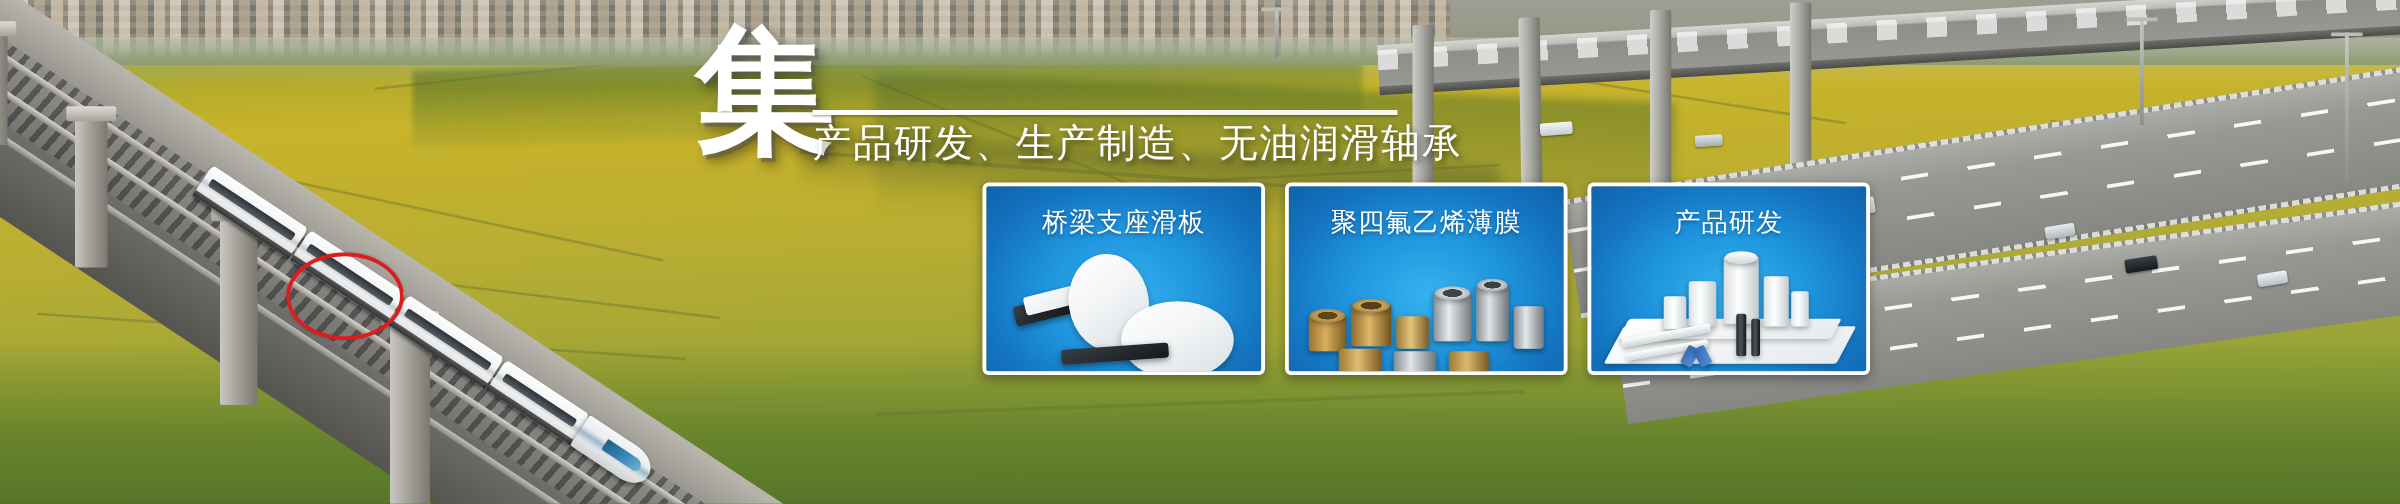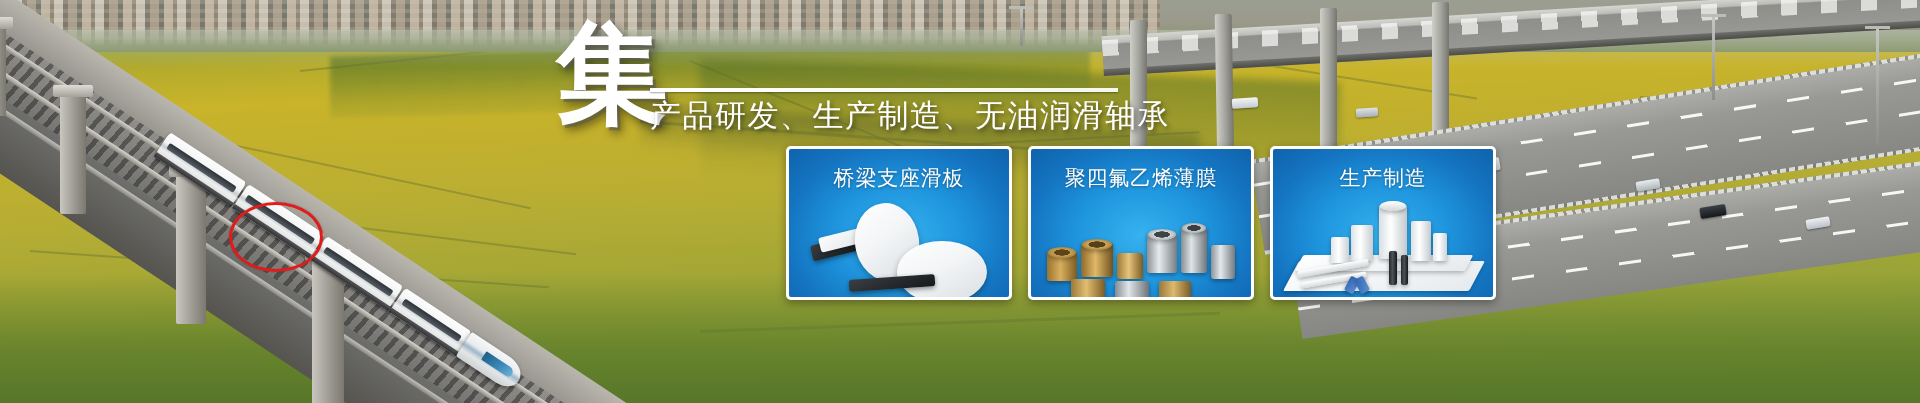--- a/index.html
+++ b/index.html
@@ -381,21 +381,21 @@
         <div class="bush" style="left:150px;top:28px;width:26px;height:46px;background:linear-gradient(90deg,#878d92,#dfe4e7 40%,#6f757a);"></div>
         <div class="ring" style="left:151px;top:24px;width:24px;height:10px;background:radial-gradient(ellipse,#3b3f43 38%,#ccd1d4 42%,#7e8489);"></div>
         <div class="bush" style="left:180px;top:46px;width:24px;height:34px;background:linear-gradient(90deg,#8d9398,#e3e8eb 40%,#747a7f);"></div>
         <div class="bush" style="left:40px;top:80px;width:34px;height:20px;background:linear-gradient(90deg,#9c7a38,#e2bd70 45%,#7b5c25);"></div>
         <div class="bush" style="left:84px;top:82px;width:34px;height:20px;background:linear-gradient(90deg,#868c91,#e0e5e8 40%,#6d7378);"></div>
         <div class="bush" style="left:128px;top:82px;width:32px;height:20px;background:linear-gradient(90deg,#9b7a3a,#dcb96c 45%,#7a5c26);"></div>
       </div>
     </div>
 
     <div class="card">
-      <div class="card-title">生产制造</div>
+      <div class="card-title">产品研发</div>
       <div class="card-art">
         <div class="sheet" style="left:18px;top:62px;width:186px;height:30px;transform:skewX(-28deg);border-radius:2px;"></div>
         <div class="sheet" style="left:26px;top:56px;width:170px;height:16px;transform:skewX(-28deg);border-radius:2px;"></div>
         <div class="bar" style="left:106px;top:6px;width:28px;height:54px;background:linear-gradient(90deg,#d9dee1,#ffffff 42%,#c2c9cd);"></div>
         <div class="ring" style="left:107px;top:2px;width:26px;height:10px;background:linear-gradient(180deg,#ffffff,#d2d8db);"></div>
         <div class="bar" style="left:78px;top:26px;width:22px;height:36px;background:linear-gradient(90deg,#dde2e5,#ffffff 42%,#c6cdd1);"></div>
         <div class="bar" style="left:58px;top:38px;width:18px;height:26px;background:linear-gradient(90deg,#e0e5e8,#ffffff 42%,#cad1d5);"></div>
         <div class="bar" style="left:138px;top:22px;width:20px;height:40px;background:linear-gradient(90deg,#dbe0e3,#ffffff 42%,#c4cbcf);"></div>
         <div class="bar" style="left:160px;top:34px;width:14px;height:28px;background:linear-gradient(90deg,#e2e7ea,#ffffff 42%,#ccd3d7);"></div>
         <div class="bar" style="left:116px;top:52px;width:8px;height:34px;background:linear-gradient(90deg,#23282c,#4c5358 45%,#14181b);"></div>

